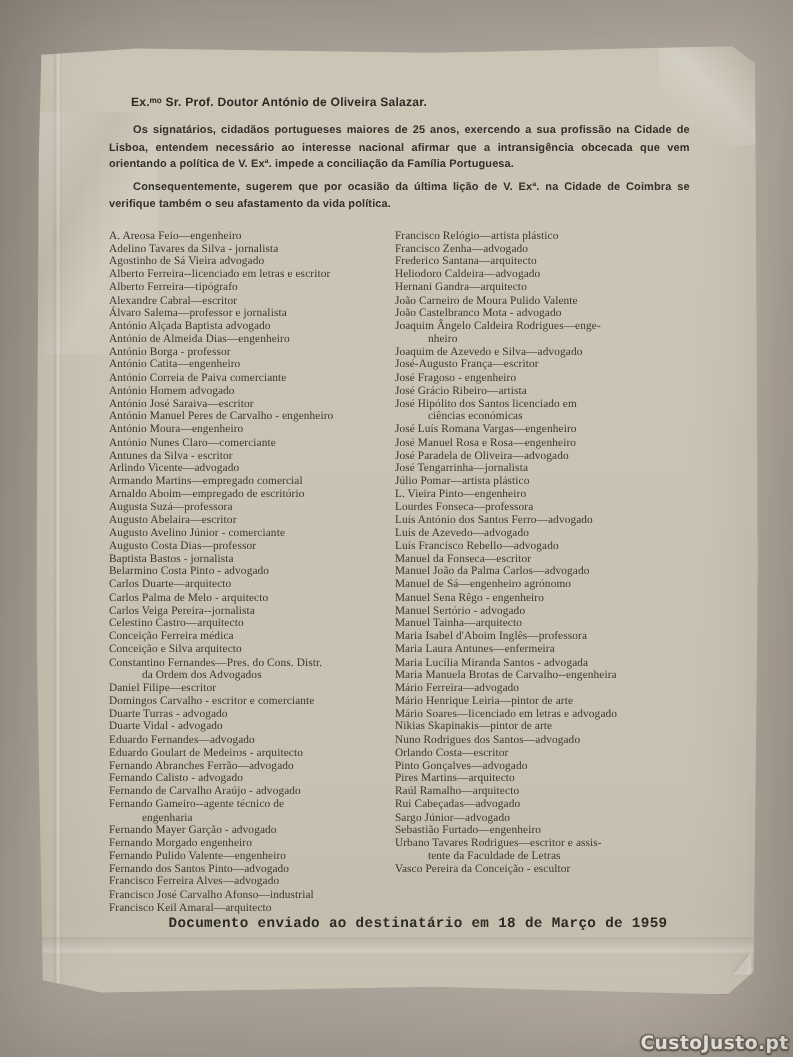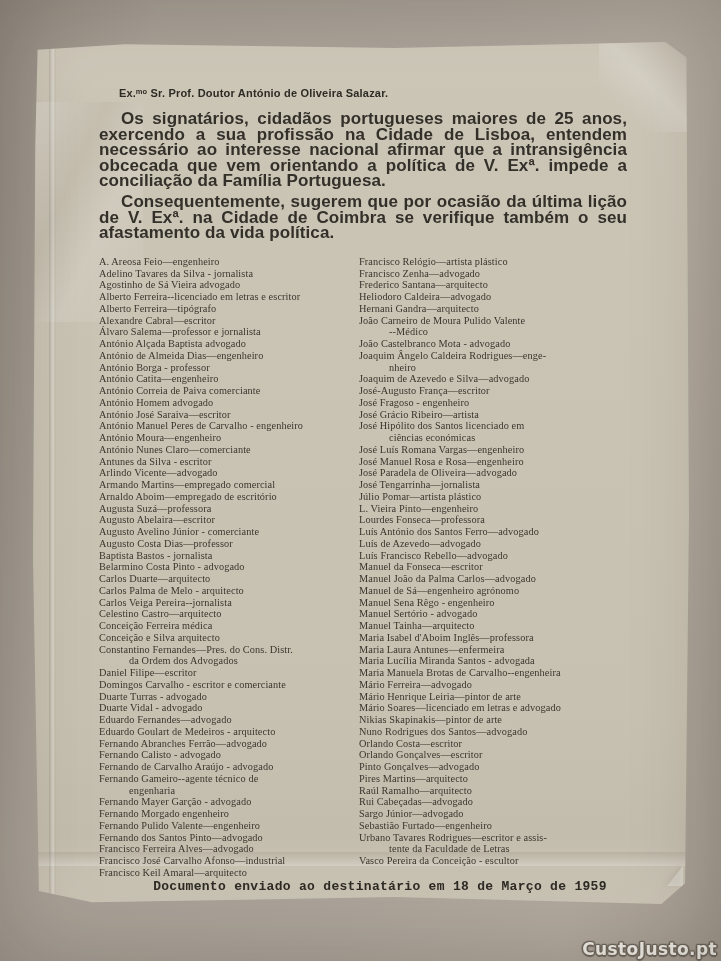--- a/index.html
+++ b/index.html
@@ -56,21 +56,21 @@
     box-sizing: border-box;
   }
   .salutation {
     margin: 0 0 0 20px;
     font-weight: bold; font-size: 11px; line-height: 15px;
     color: #2e2b25; letter-spacing: 0.2px;
   }
   .para {
     width: 528px; margin: 0;
     text-indent: 22px; text-align: justify;
-    font-weight: bold; font-size: 17px; line-height: 15.6px;
+    font-weight: bold; font-size: 10px; line-height: 15.6px;
     color: #33302a; letter-spacing: 0.1px;
   }
   .para.p1 { margin-top: 10px; }
   .para.p2 { margin-top: 5px; }
   .columns { display: flex; margin-top: 15px; }
   .col-left { width: 260px; flex: 0 0 260px; }
   .col-right { flex: 1; }
   .sig-line {
     font-family: "Liberation Serif", serif;
     font-size: 10.3px; line-height: 11.75px;
@@ -171,21 +171,20 @@
             <div class="sig-line">Francisco José Carvalho Afonso—industrial</div>
             <div class="sig-line">Francisco Keil Amaral—arquitecto</div>
           </div>
         <div class="col-right">
             <div class="sig-line">Francisco Relógio—artista plástico</div>
             <div class="sig-line">Francisco Zenha—advogado</div>
             <div class="sig-line">Frederico Santana—arquitecto</div>
             <div class="sig-line">Heliodoro Caldeira—advogado</div>
             <div class="sig-line">Hernani Gandra—arquitecto</div>
             <div class="sig-line">João Carneiro de Moura Pulido Valente</div>
-            <div class="sig-line indent">--Médico</div>
             <div class="sig-line">João Castelbranco Mota - advogado</div>
             <div class="sig-line">Joaquim Ângelo Caldeira Rodrigues—enge-</div>
             <div class="sig-line indent">nheiro</div>
             <div class="sig-line">Joaquim de Azevedo e Silva—advogado</div>
             <div class="sig-line">José-Augusto França—escritor</div>
             <div class="sig-line">José Fragoso - engenheiro</div>
             <div class="sig-line">José Grácio Ribeiro—artista</div>
             <div class="sig-line">José Hipólito dos Santos licenciado em</div>
             <div class="sig-line indent">ciências económicas</div>
             <div class="sig-line">José Luís Romana Vargas—engenheiro</div>
@@ -207,21 +206,20 @@
             <div class="sig-line">Maria Isabel d'Aboim Inglês—professora</div>
             <div class="sig-line">Maria Laura Antunes—enfermeira</div>
             <div class="sig-line">Maria Lucília Miranda Santos - advogada</div>
             <div class="sig-line">Maria Manuela Brotas de Carvalho--engenheira</div>
             <div class="sig-line">Mário Ferreira—advogado</div>
             <div class="sig-line">Mário Henrique Leiria—pintor de arte</div>
             <div class="sig-line">Mário Soares—licenciado em letras e advogado</div>
             <div class="sig-line">Nikias Skapinakis—pintor de arte</div>
             <div class="sig-line">Nuno Rodrigues dos Santos—advogado</div>
             <div class="sig-line">Orlando Costa—escritor</div>
-            <div class="sig-line">Orlando Gonçalves—escritor</div>
             <div class="sig-line">Pinto Gonçalves—advogado</div>
             <div class="sig-line">Pires Martins—arquitecto</div>
             <div class="sig-line">Raúl Ramalho—arquitecto</div>
             <div class="sig-line">Rui Cabeçadas—advogado</div>
             <div class="sig-line">Sargo Júnior—advogado</div>
             <div class="sig-line">Sebastião Furtado—engenheiro</div>
             <div class="sig-line">Urbano Tavares Rodrigues—escritor e assis-</div>
             <div class="sig-line indent">tente da Faculdade de Letras</div>
             <div class="sig-line">Vasco Pereira da Conceição - escultor</div>
           </div>

